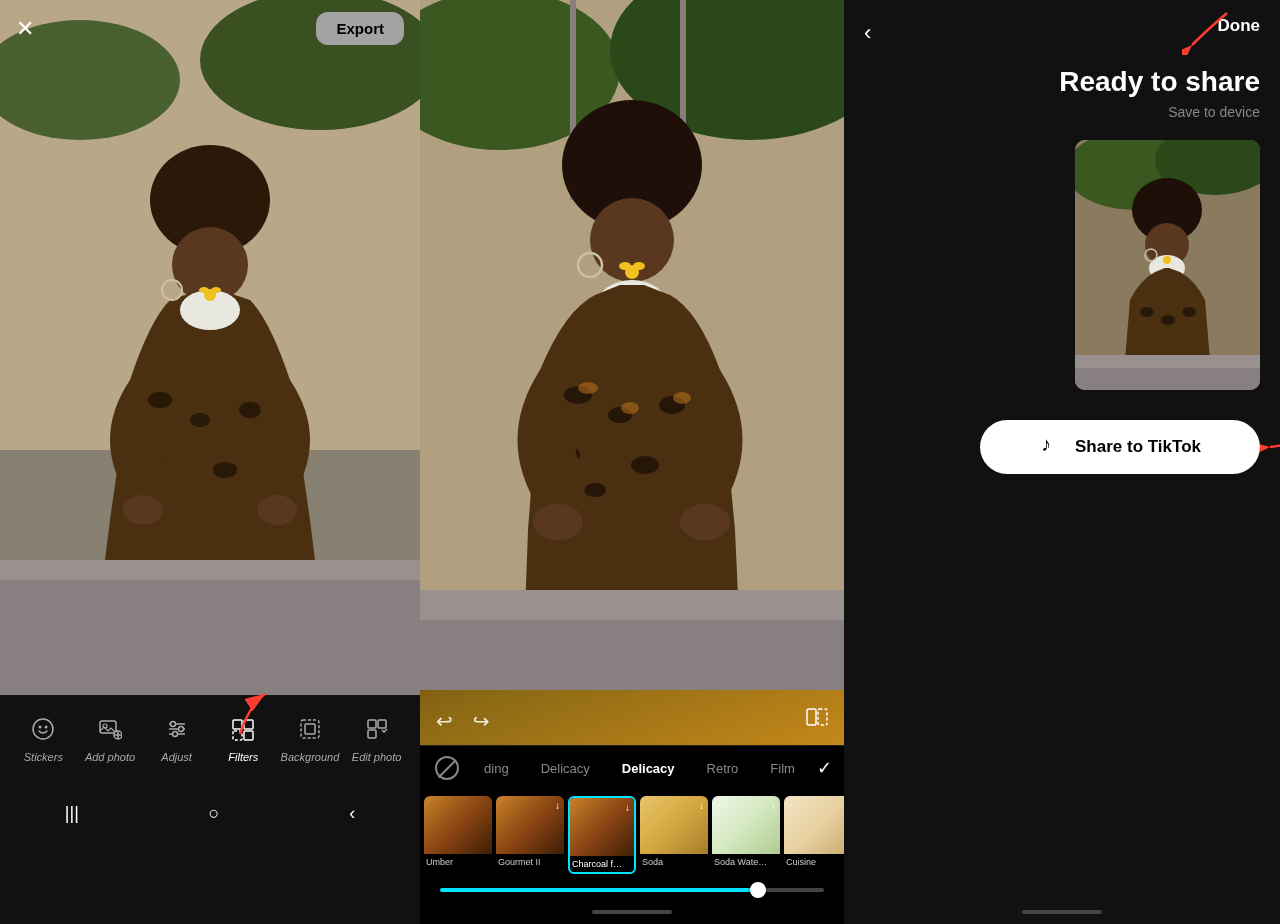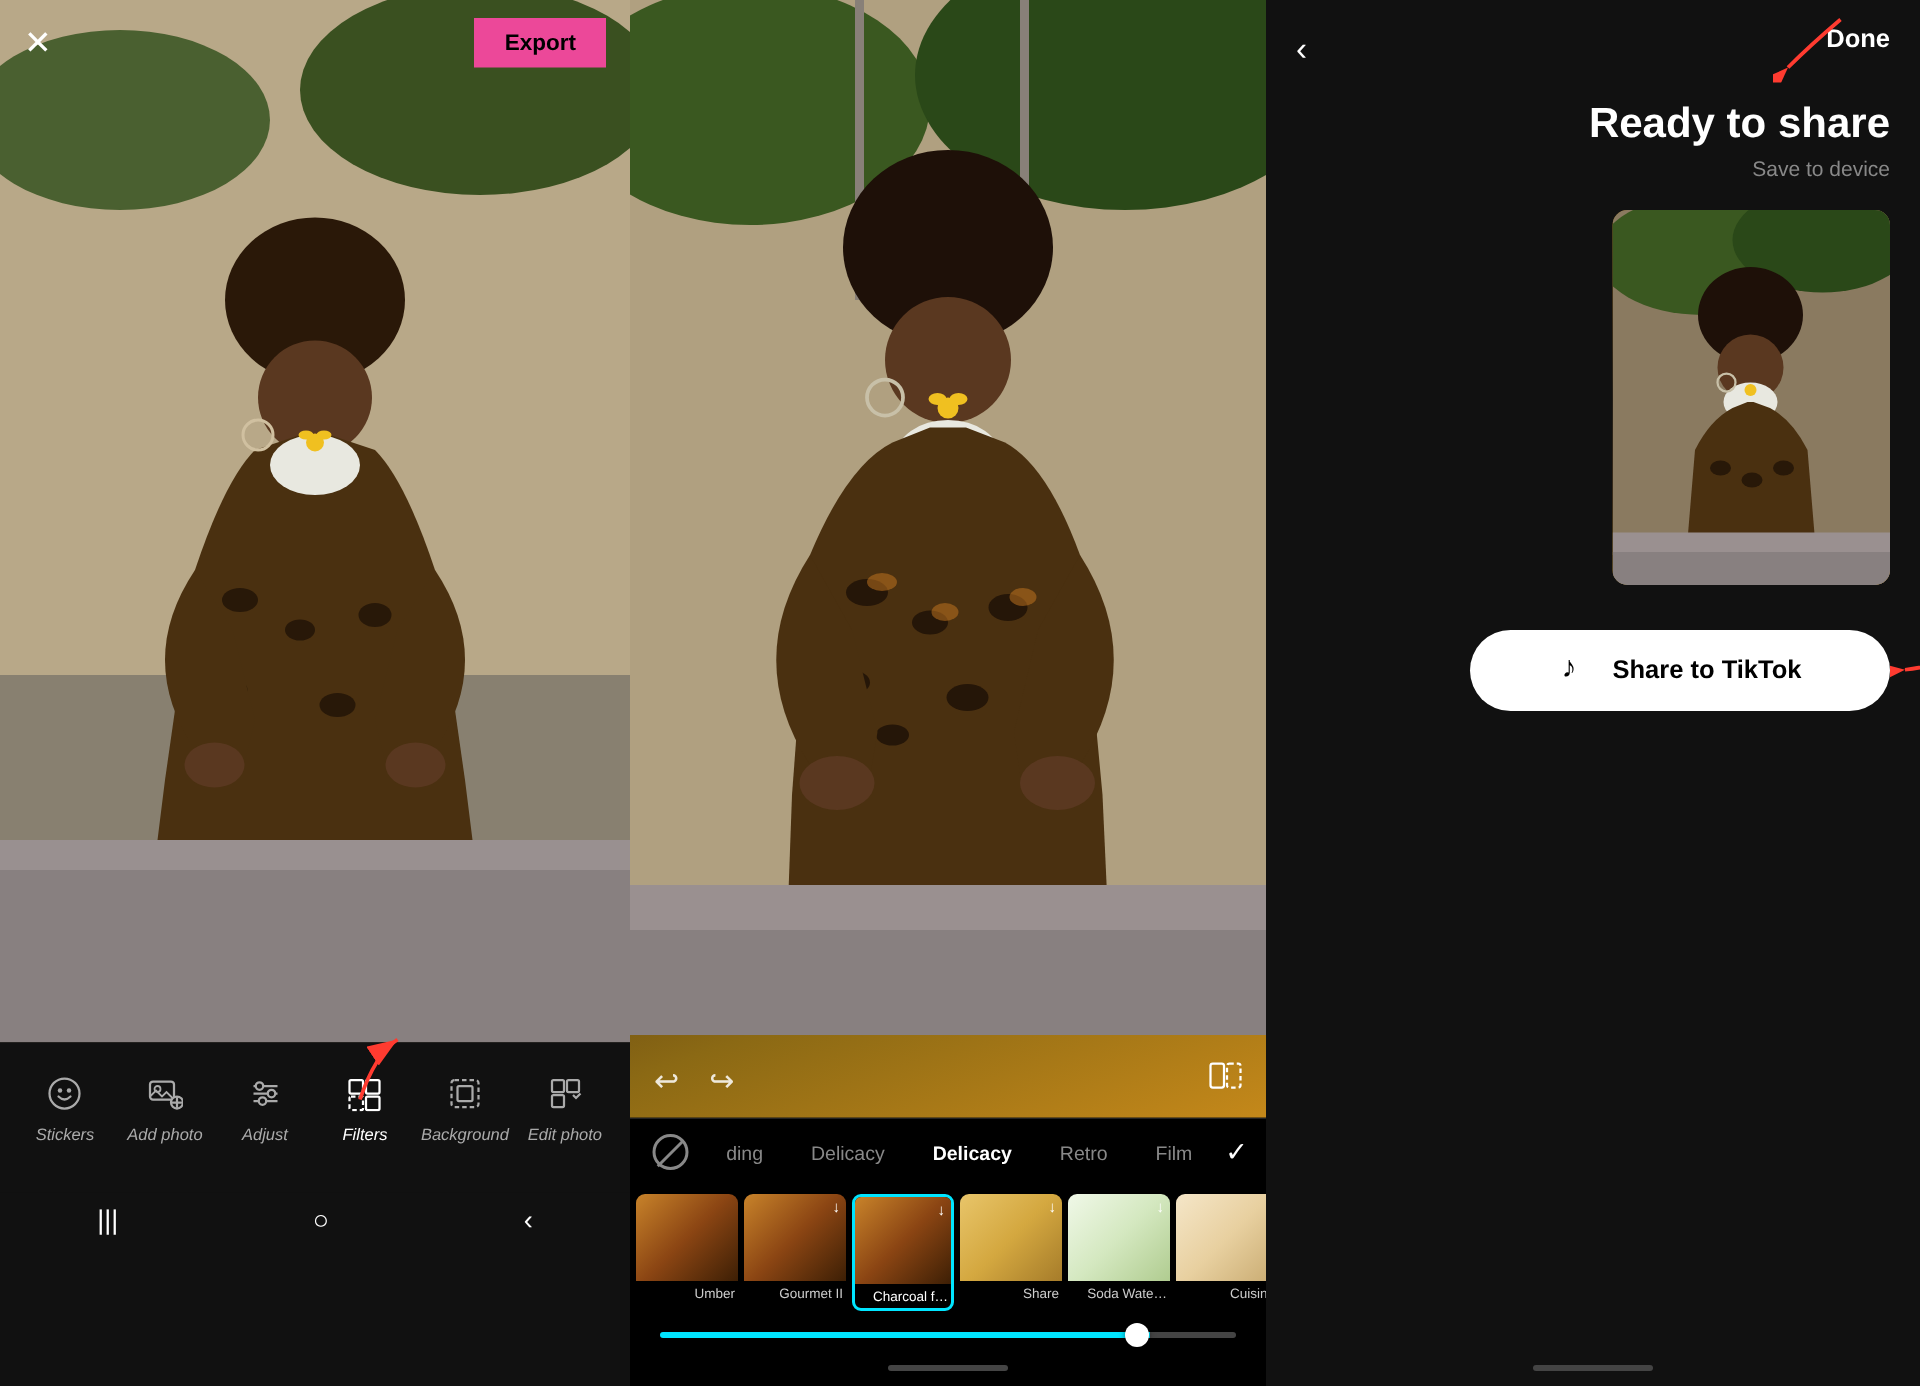--- a/index.html
+++ b/index.html
@@ -31,25 +31,25 @@
       z-index: 10;
     }
     .close-btn {
       color: #fff;
       font-size: 22px;
       cursor: pointer;
       background: none;
       border: none;
     }
     .export-btn {
-      background: #ec4899;
+      background: #a3a3a3;
       color: #000;
       font-weight: 700;
       border: none;
-      border-radius: 0;
+      border-radius: 12px;
       padding: 8px 20px;
       font-size: 15px;
       cursor: pointer;
     }
     .photo-preview {
       width: 100%;
       height: 695px;
       margin-top: 0;
       background: #2a2a2a;
       overflow: hidden;
@@ -215,21 +215,21 @@
     .filter-thumb-img {
       width: 100%;
       height: 58px;
       background: #444;
       position: relative;
       overflow: hidden;
     }
     .filter-thumb-label {
       color: #ccc;
       font-size: 9px;
-      text-align: right;
+      text-align: left;
       padding: 3px 2px 0;
       white-space: nowrap;
       overflow: hidden;
       text-overflow: ellipsis;
     }
     .filter-thumb.selected .filter-thumb-label {
       color: #fff;
     }
     .download-indicator {
       position: absolute;
@@ -647,21 +647,21 @@
           </defs>
           <path d="M35,5 Q15,15 15,42" stroke="#ff3b30" stroke-width="2.5" fill="none" marker-end="url(#arrowhead2)"></path>
         </svg>
       </div>
     </div>
 
     <div class="filter-thumb">
       <div class="filter-thumb-img food-miso" style="position:relative;">
         <span class="download-indicator">↓</span>
       </div>
-      <div class="filter-thumb-label">Share</div>
+      <div class="filter-thumb-label">Soda</div>
     </div>
 
     <div class="filter-thumb">
       <div class="filter-thumb-img food-soda" style="position:relative;">
         <span class="download-indicator">↓</span>
       </div>
       <div class="filter-thumb-label">Soda Wate…</div>
     </div>
 
     <div class="filter-thumb">

